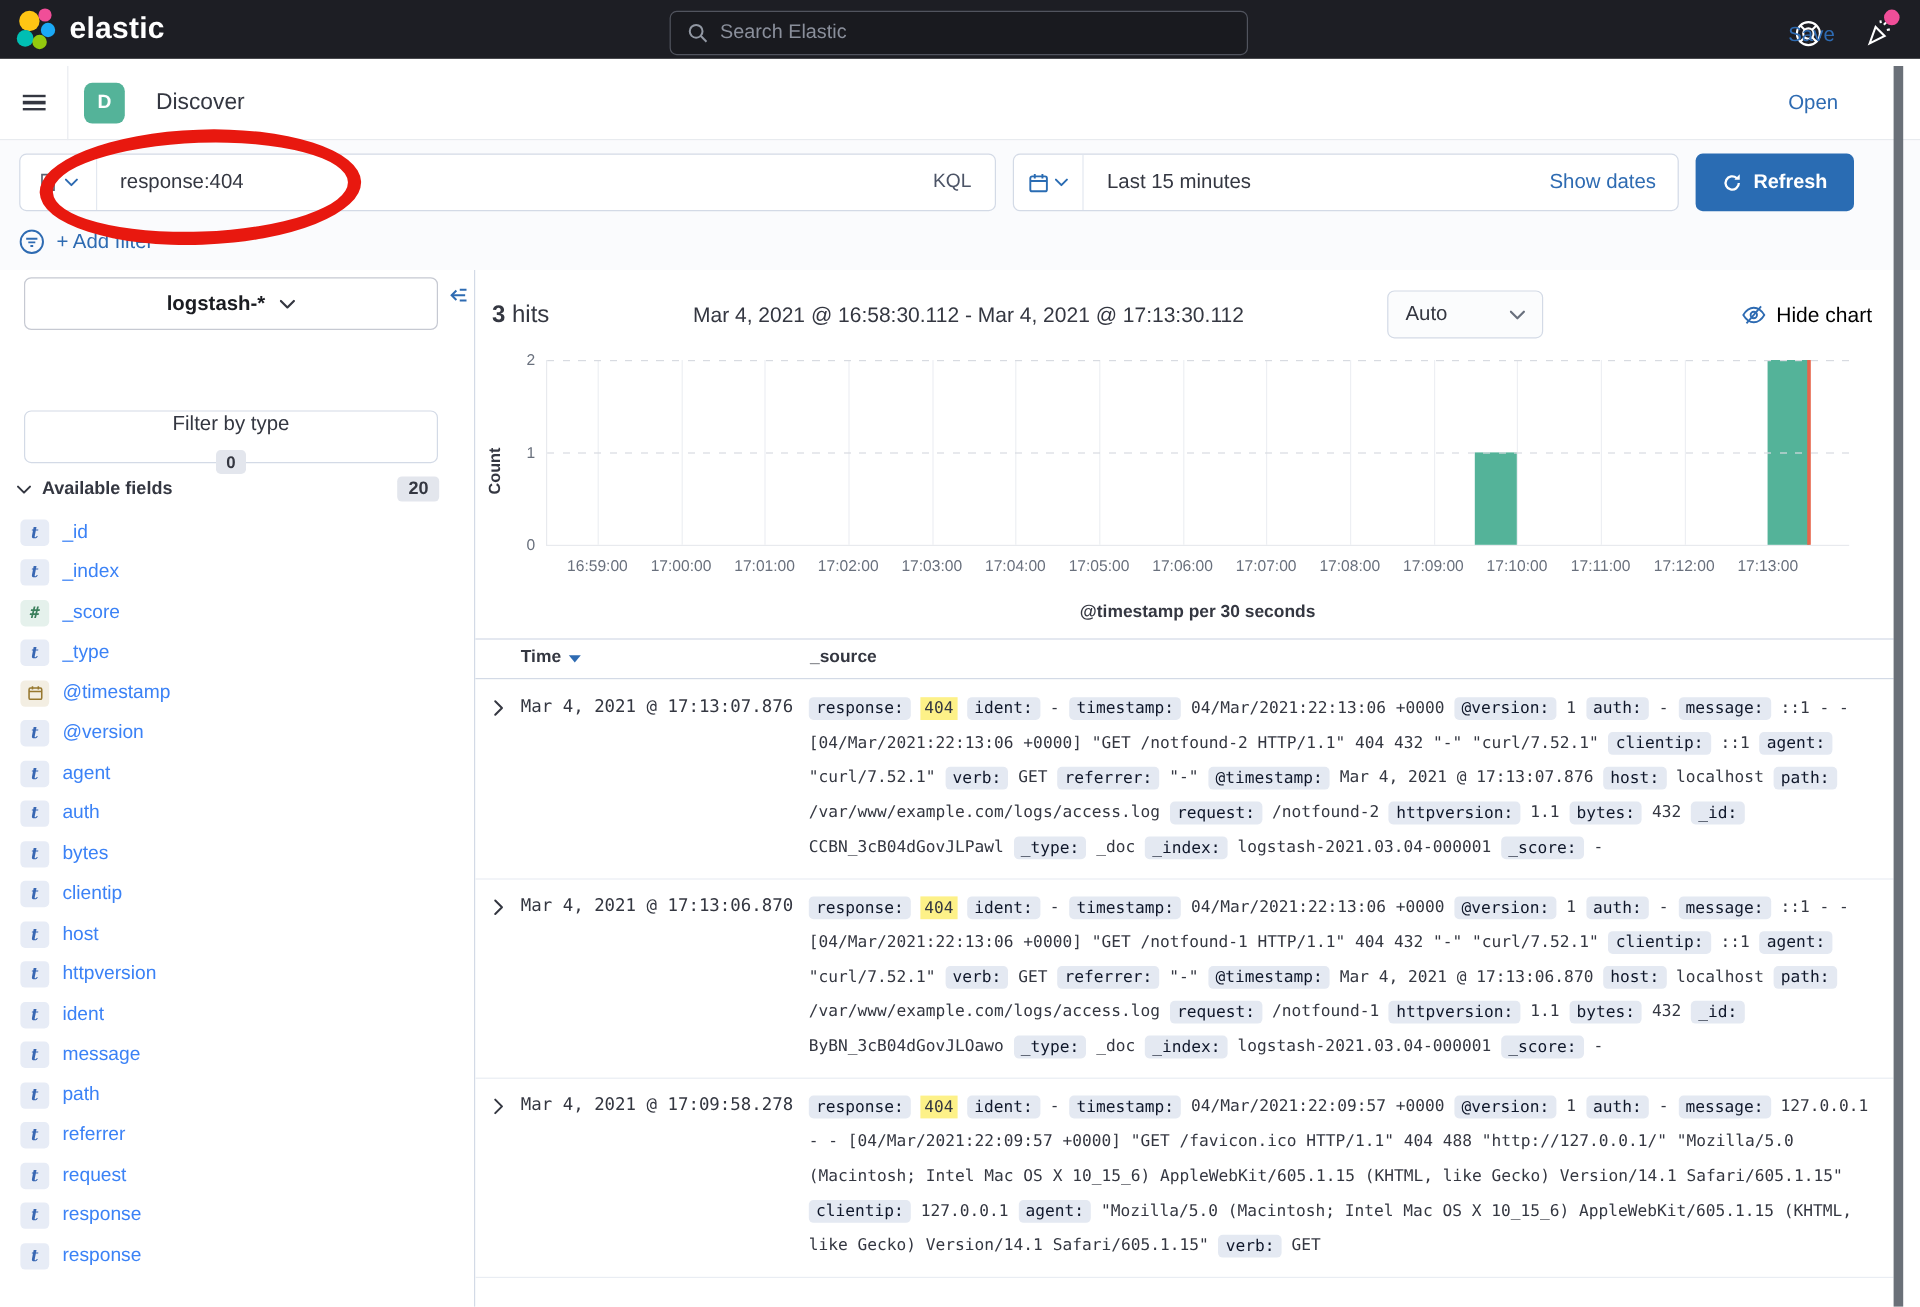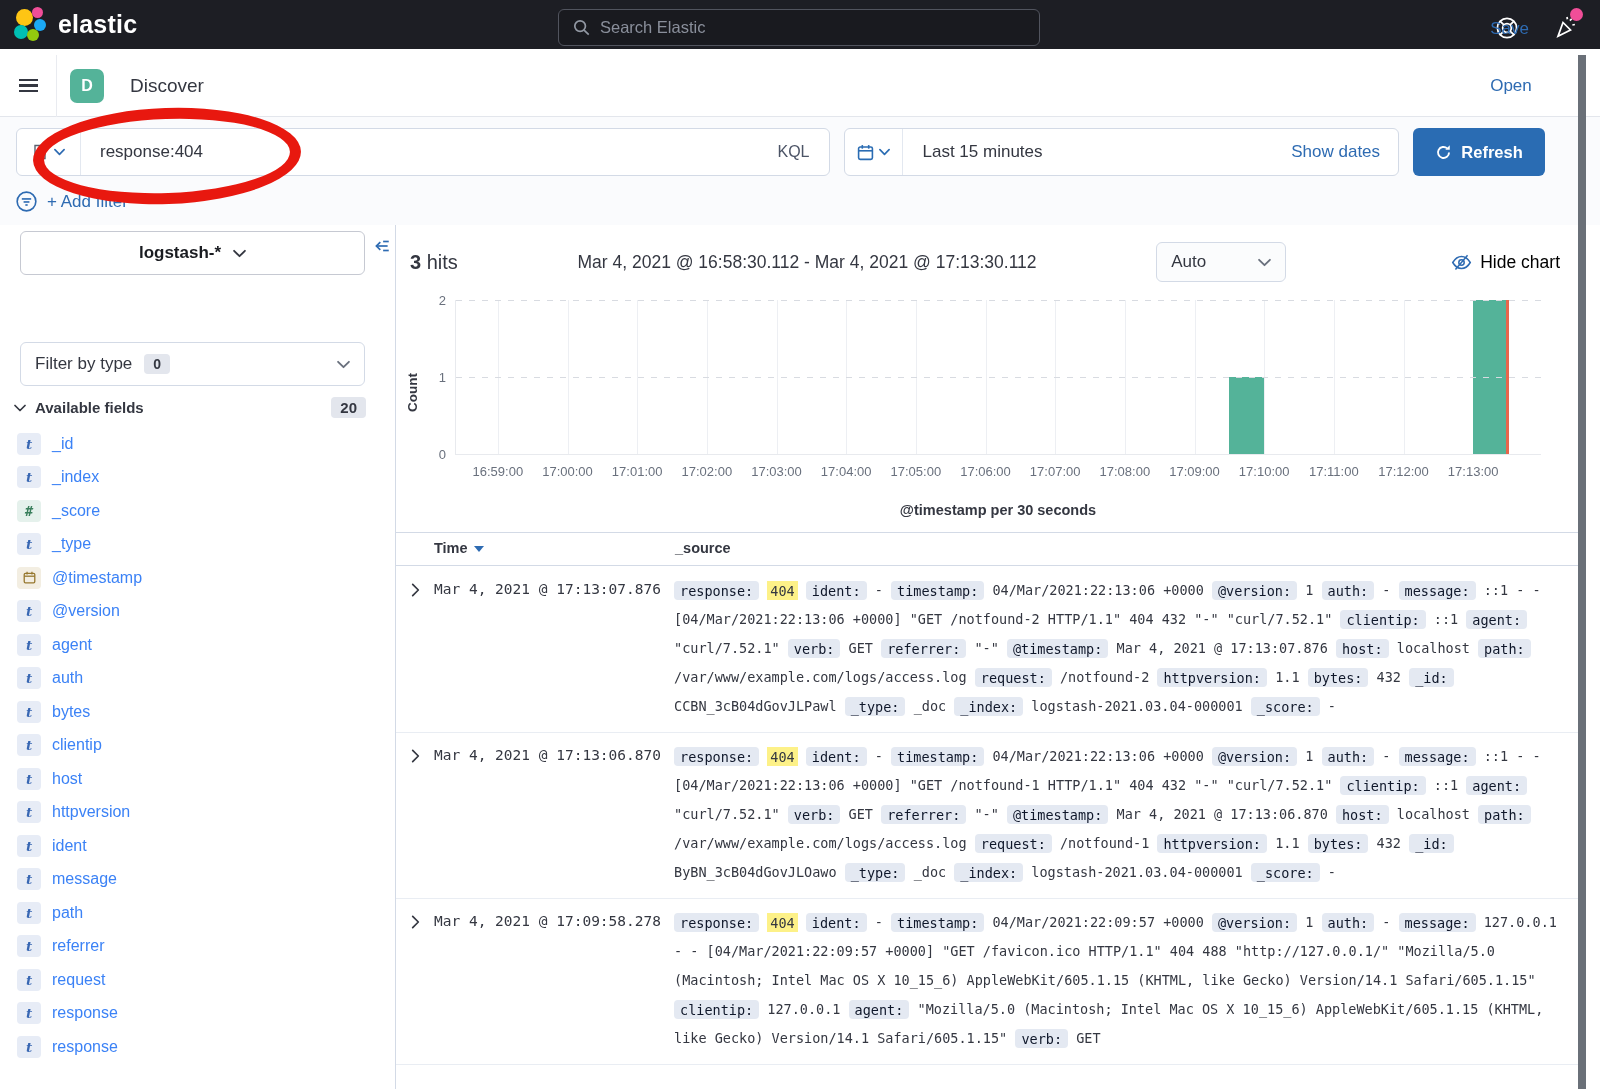--- a/index.html
+++ b/index.html
@@ -53,21 +53,21 @@
   .annot { position:absolute; left:33px; top:108px; width:268px; height:96px; border:11px solid #e8180f; border-radius:50%; transform:rotate(-2deg); z-index:60; pointer-events:none; }
 
   
   .bodyrow { position:absolute; left:0; top:225px; width:1600px; height:864px; display:flex; }
   .sidebar { position:relative; width:396px; height:100%; border-right:1px solid #d3dae6; background:#fff; flex:none; }
   .idxbox { position:absolute; left:20px; top:6px; width:345px; height:44px; border:1px solid #c6c9d2; border-radius:6px; display:flex; align-items:center; justify-content:center; gap:12px; cursor:pointer; background:#fff; }
   .idxbox .nm { font-size:17px; font-weight:700; color:#1a1c21; }
   .collapsebtn { position:absolute; right:4px; top:12px; background:none; border:none; color:#2e6bb2; cursor:pointer; }
   .fsearch { position:absolute; left:20px; top:63px; width:345px; height:44px; border:1px solid #d3dae6; border-radius:6px; background:#fff; display:flex; align-items:center; gap:11px; padding:0 14px; color:#69707d; cursor:text; }
   .fsearch .ph { font-size:17px; color:#8b919e; }
-  .ftype { position:absolute; left:20px; top:117px; width:345px; height:44px; border:1px solid #d3dae6; border-radius:6px; background:#fff; display:flex; align-items:center; gap:12px; padding:0 14px; cursor:pointer; }
+  .ftype { position:absolute; left:20px; top:117px; width:345px; height:44px; border:1px solid #d3dae6; border-radius:6px; background:#fff; display:flex; align-items:center; gap:12px; padding:0 14px; cursor:pointer;flex-direction:column; }
   .ftype .lbl { font-size:17px; }
   .cntbadge { background:#e3e6ed; border-radius:4px; padding:2px 9px; font-size:14px; font-weight:600; color:#343741; }
   .ftype .chev { margin-left:auto; color:#69707d; }
   .availrow { position:absolute; left:14px; top:172px; width:352px; display:flex; align-items:center; gap:9px; cursor:pointer; }
   .availrow .lbl { font-size:15px; font-weight:700; }
   .availrow .cntbadge { margin-left:auto; font-size:15px; }
   .fieldlist { position:absolute; left:0; top:202px; width:396px; bottom:0; overflow:hidden; }
   .fitem { height:33.5px; display:flex; align-items:center; gap:11px; padding-left:17px; cursor:pointer; }
   .tok { width:24px; height:22px; border-radius:4px; display:flex; align-items:center; justify-content:center; font-size:13.5px; flex:none; }
   .tok-string { background:#e7ecf6; color:#3867b3; font-family:"DejaVu Serif", serif; font-style:italic; font-weight:600; }

